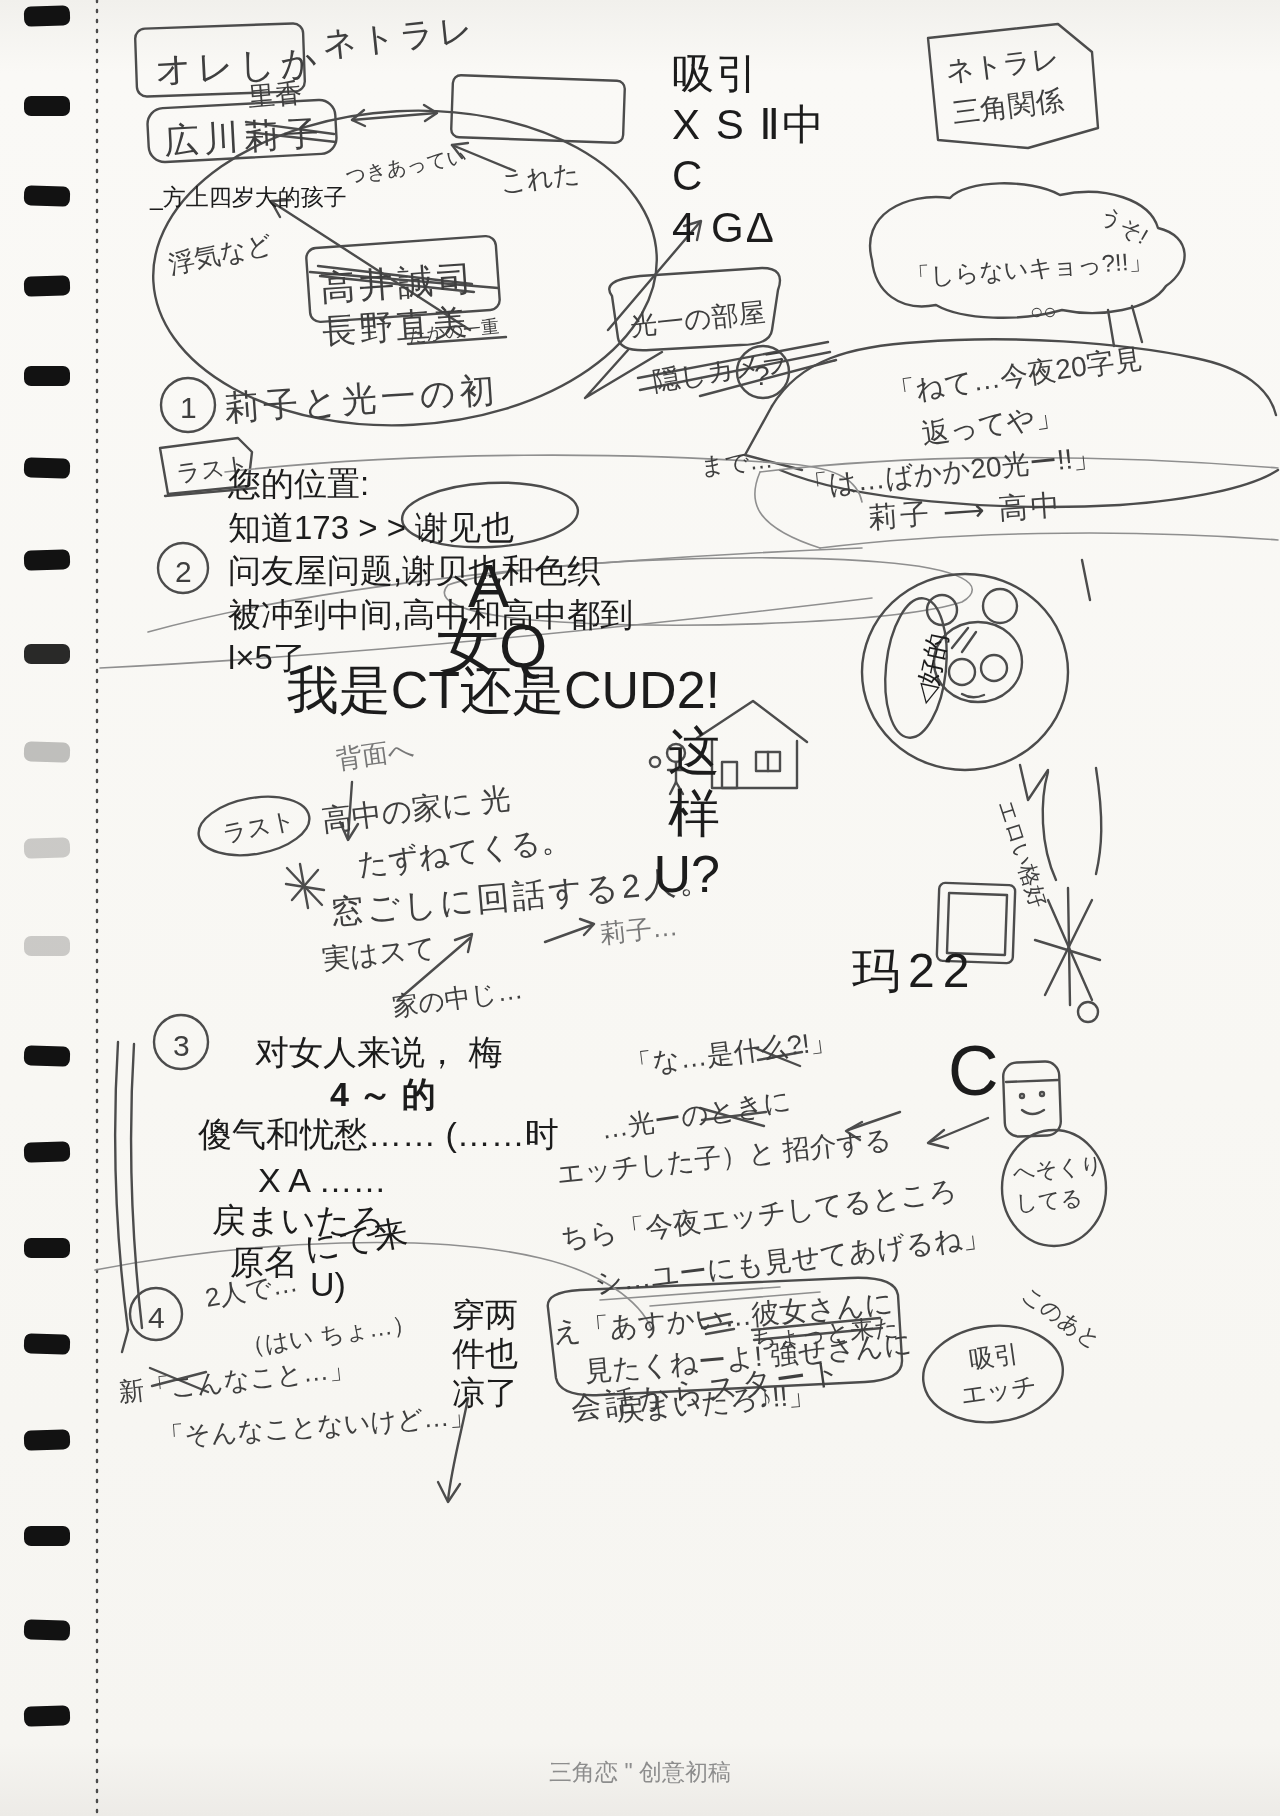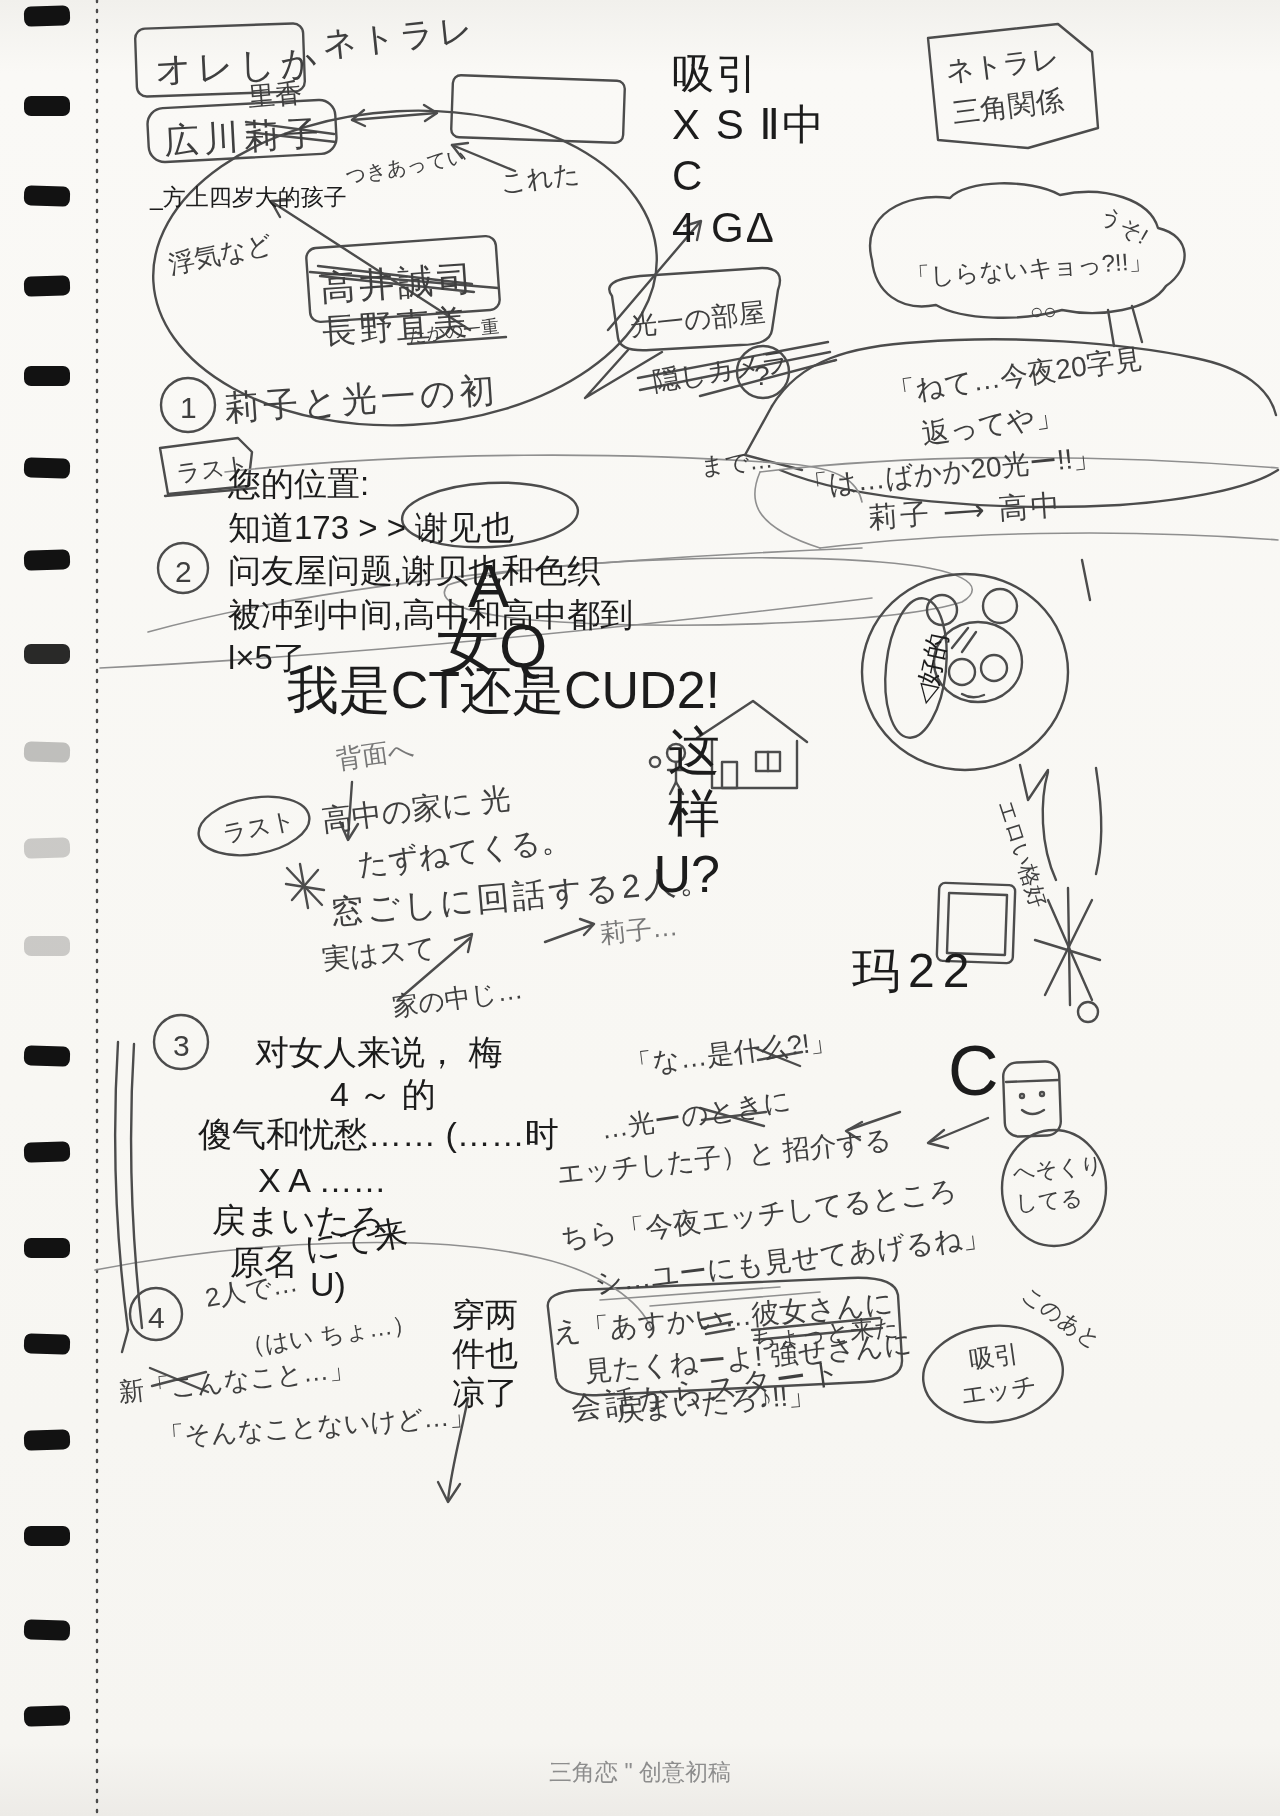--- a/index.html
+++ b/index.html
@@ -272,21 +272,21 @@
 l×5了.</div>
   <div class="txt pr" style="left:468px;top:546px;font-size:62px;">A</div>
   <div class="txt pr" style="left:437px;top:606px;font-size:62px;">女Q</div>
   <div class="txt pr" style="left:240px;top:660px;width:480px;font-size:52px;line-height:1.18;text-align:right;">我是CT还是CUD2!这
 样
 U?</div>
   <div class="txt pr" style="left:896px;top:652px;font-size:26px;transform:rotate(-78deg);">◁好的</div>
   <div class="txt pr" style="left:852px;top:940px;font-size:48px;letter-spacing:8px;">玛22</div>
   <div class="txt pr" style="left:948px;top:1026px;font-size:70px;">C</div>
   <div class="txt pr" style="left:255px;top:1030px;font-size:34px;">对女人来说， 梅</div>
-  <div class="txt pr" style="left:330px;top:1072px;font-size:34px;">4 ～ 的</div>
+  <div class="txt pr" style="left:330px;top:1072px;font-size:34px;font-weight:bold;">4 ～ 的</div>
   <div class="txt pr" style="left:198px;top:1112px;font-size:34px;text-align:right;">傻气和忧愁…… (……时</div>
   <div class="txt pr" style="left:258px;top:1158px;font-size:34px;">X A ……</div>
   <div class="txt pr" style="left:212px;top:1198px;font-size:34px;">戻まいたろ</div>
   <div class="txt pr" style="left:230px;top:1240px;font-size:34px;">原名</div>
   <div class="txt pr" style="left:304px;top:1218px;font-size:34px;transform:rotate(-10deg);">にて来</div>
   <div class="txt pr" style="left:310px;top:1262px;font-size:34px;">U)</div>
   <div class="txt pr" style="left:452px;top:1296px;font-size:33px;line-height:1.18;">穿两
 件也
 凉了</div>
 

